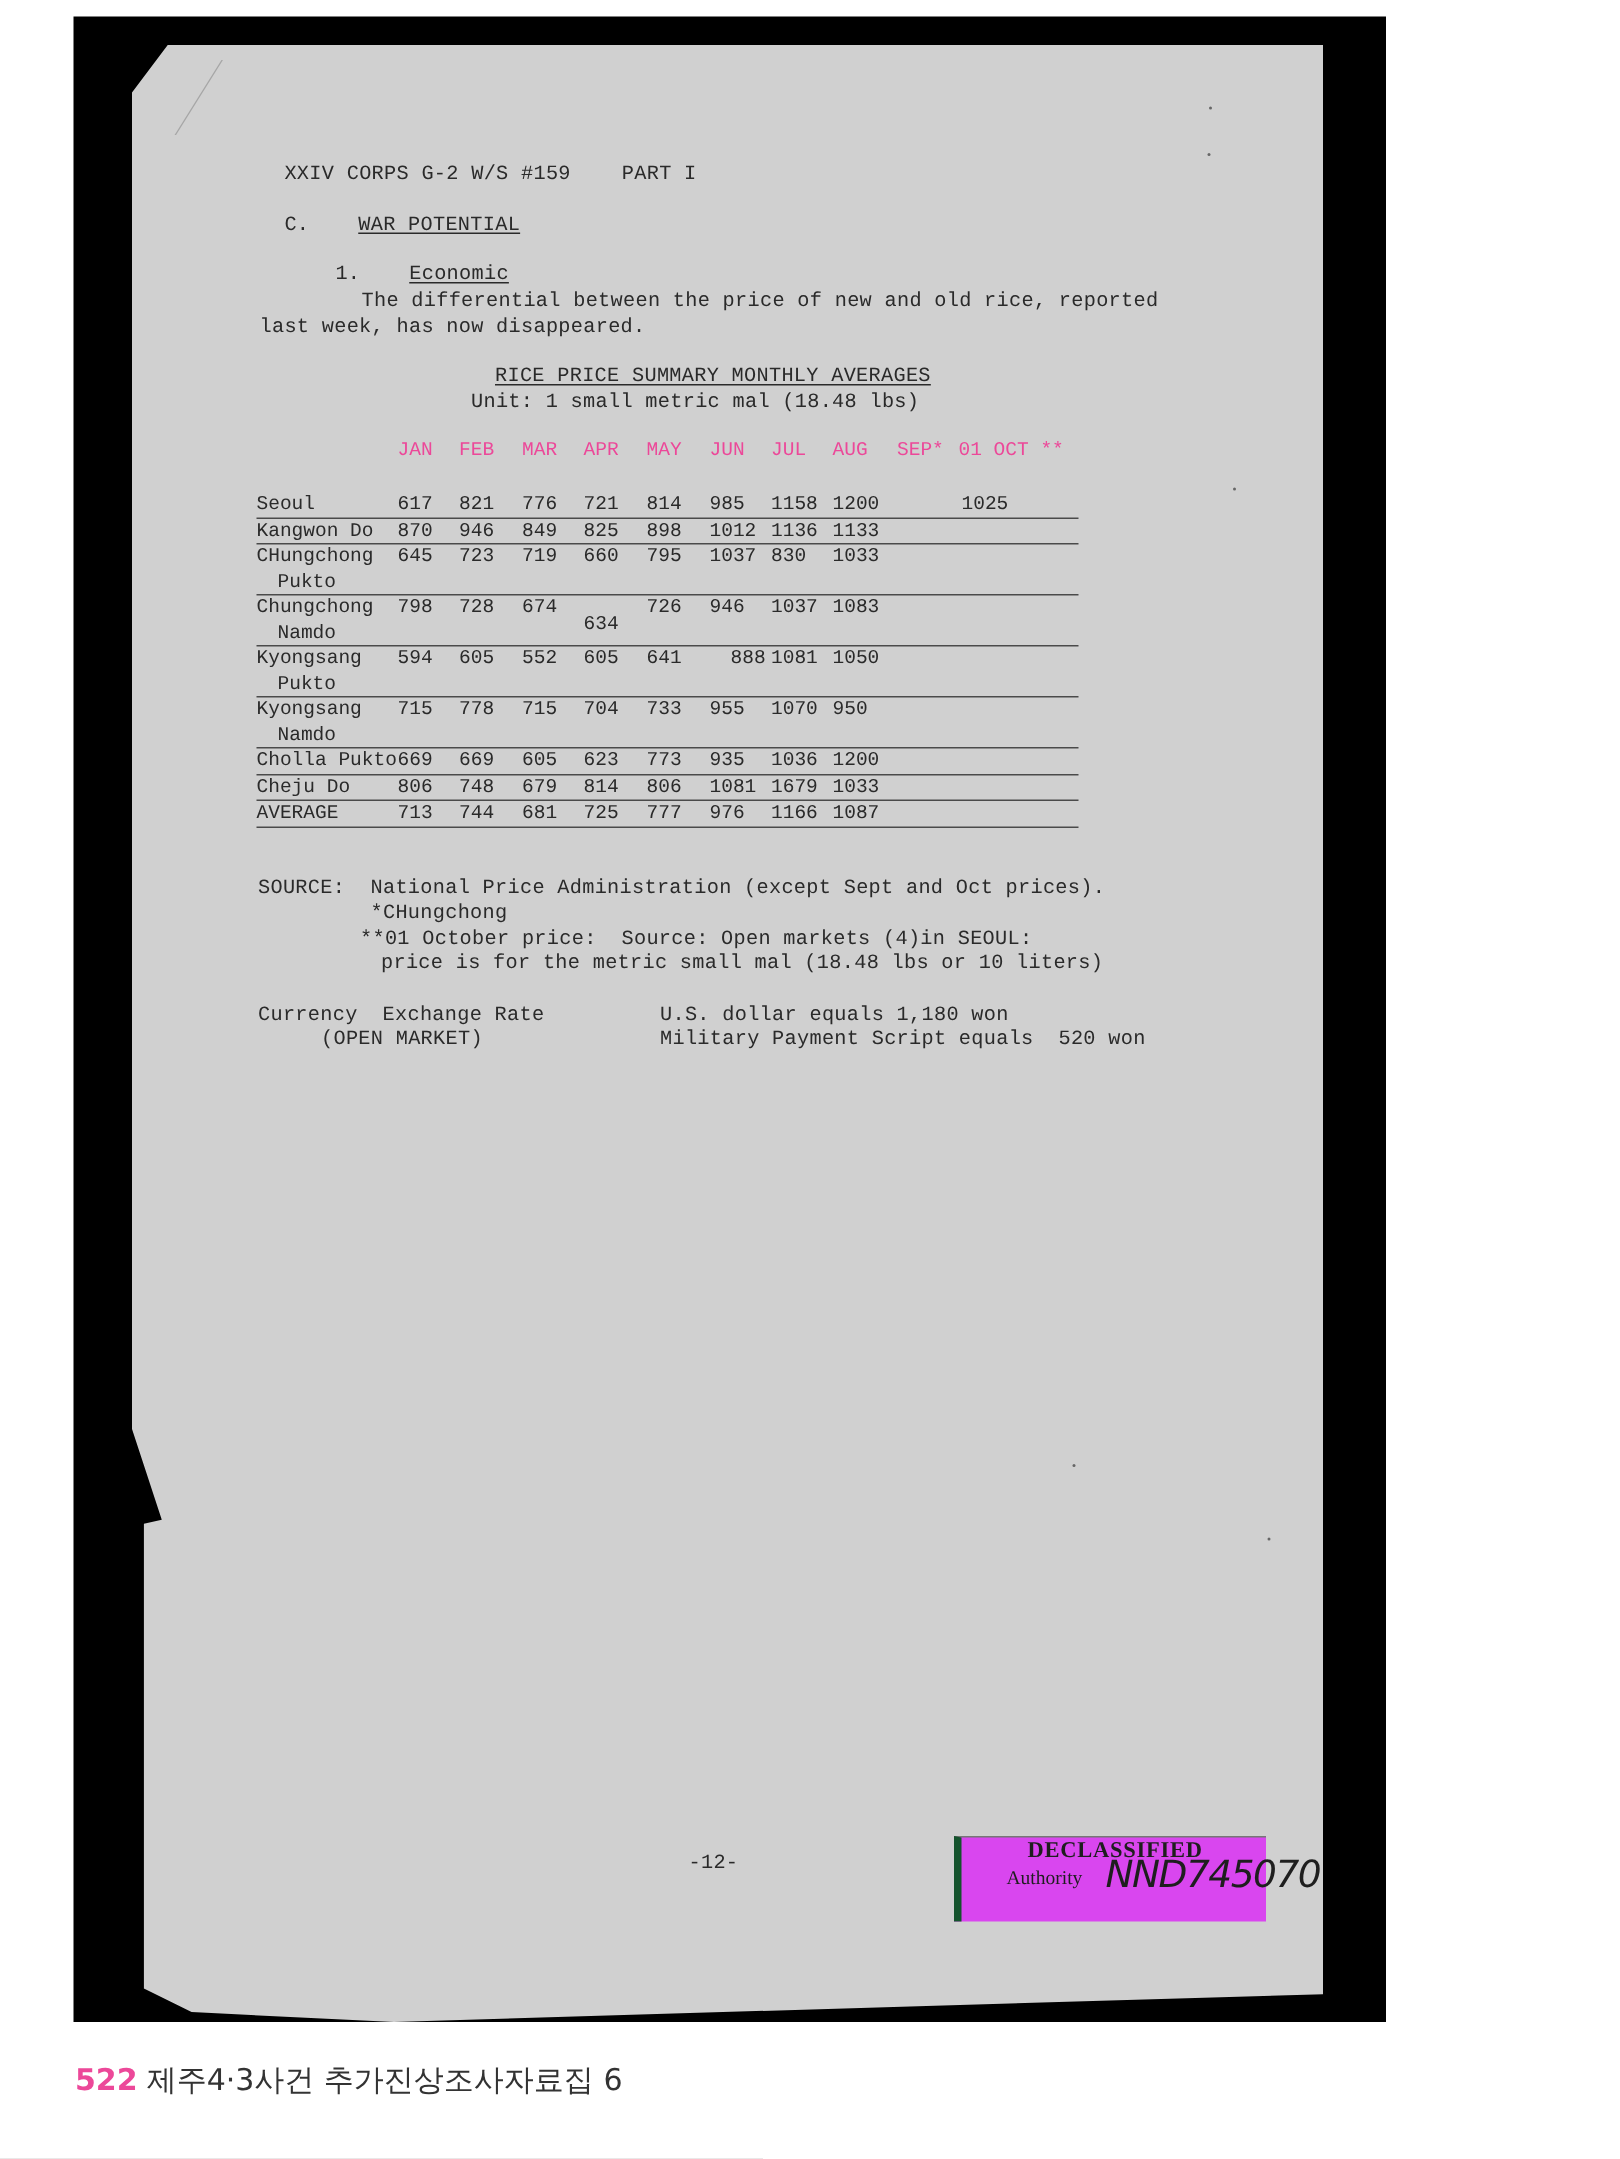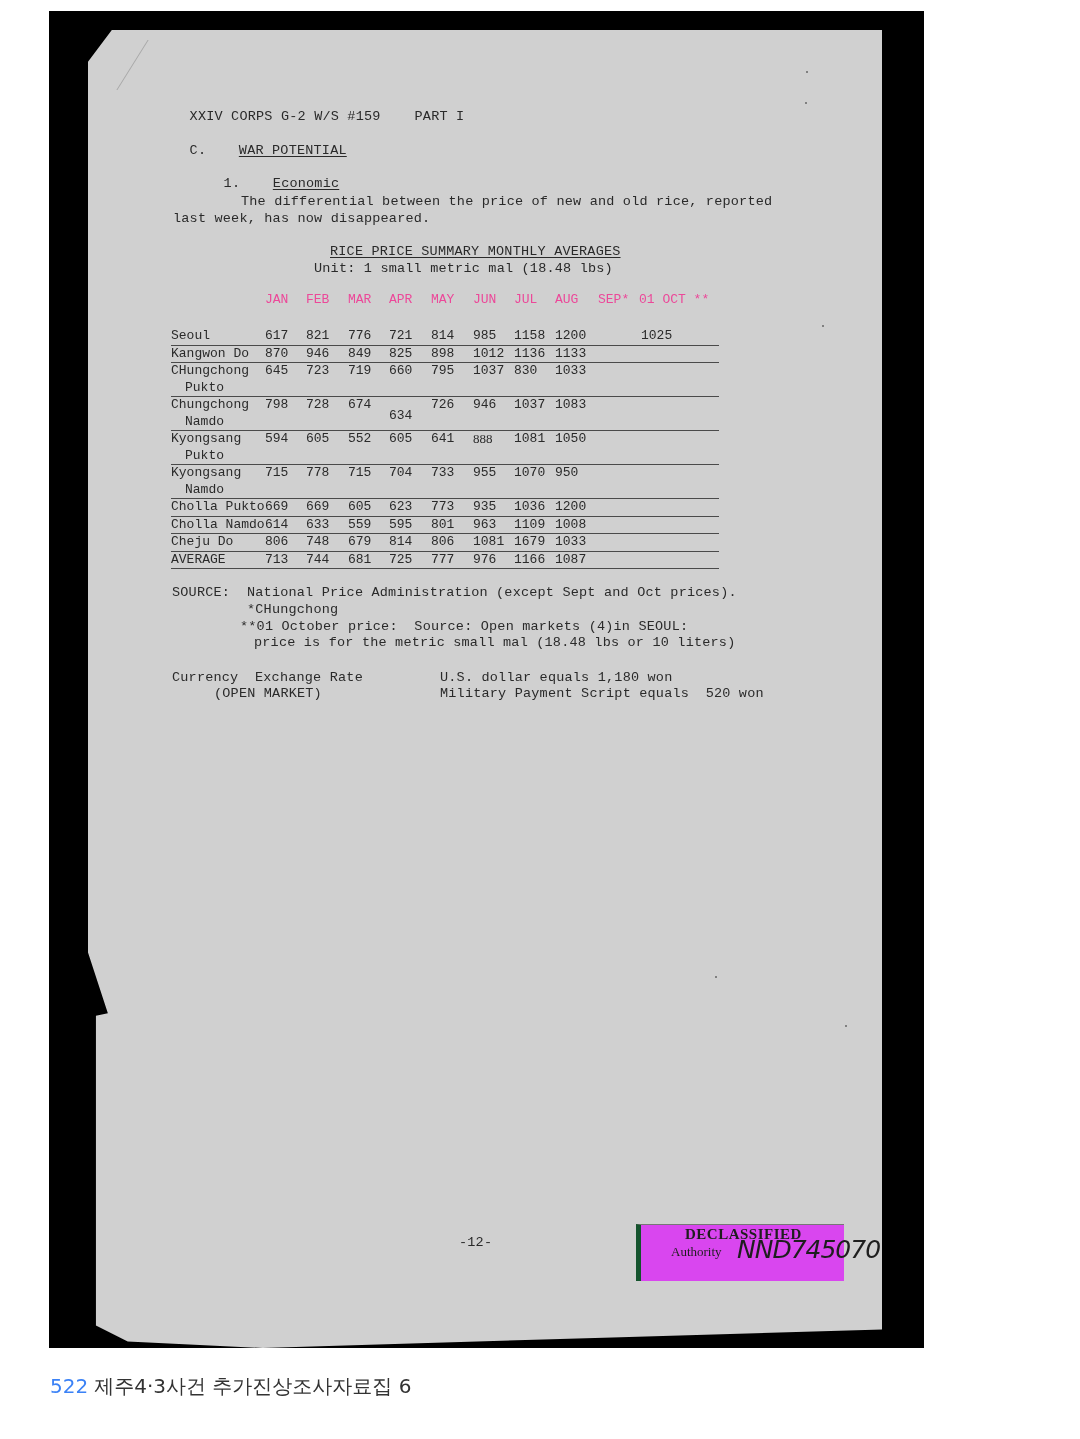--- a/index.html
+++ b/index.html
@@ -32,21 +32,21 @@
   .row.double { height: 33px; }
   .stamp {
     position: absolute; left: 636px; top: 1224px; width: 203px; height: 56px;
     background: #d946ef; border-left: 5px solid #14532d; border-top: 1px solid #777;
     font-family: "Liberation Serif", "DejaVu Serif", serif; color: #1e1e1e;
   }
   .stamp .t1 { position: absolute; left: 44px; top: 1px; font-weight: bold; font-size: 15px; letter-spacing: .5px; }
   .stamp .t2 { position: absolute; left: 30px; top: 19px; font-size: 13px; }
   .stamp .t3 { position: absolute; left: 96px; top: 10px; font-size: 25px; font-style: italic; letter-spacing: -1px; font-family: "DejaVu Sans", sans-serif; font-weight: 200; }
   .footer { position: absolute; left: 50px; top: 1373px; font-family: "DejaVu Sans", "Liberation Sans", sans-serif; color: #222; }
-  .footer .pg { font-weight: normal; font-size: 20px; color: #3b82f6; }
+  .footer .pg { font-weight: bold; font-size: 20px; color: #ec4899; }
   .footer .ttl { font-size: 20px; margin-left: 6px; color: #333; }
   .speck { position: absolute; width: 2px; height: 2px; background: #666; border-radius: 1px; }
 </style>
 </head>
 <body>
 
 <div class="scan-frame"></div>
 <div class="paper"></div>
 <div class="crease"></div>
 
@@ -134,21 +134,21 @@
         <span class="val" style="left: 427px;"></span>
         <span class="val" style="left: 470px;"></span>
       </div>
       <div class="row double">
         <span class="label"><span>Kyongsang</span><br><span style="margin-left: 14px;">Pukto</span></span>
         <span class="val" style="left: 94px;">594</span>
         <span class="val" style="left: 135px;">605</span>
         <span class="val" style="left: 177px;">552</span>
         <span class="val" style="left: 218px;">605</span>
         <span class="val" style="left: 260px;">641</span>
-        <span class="val" style="left: 302px; font-family: Liberation Serif, serif;">888</span>
+        <span class="val" style="left: 316px;">888</span>
         <span class="val" style="left: 343px;">1081</span>
         <span class="val" style="left: 384px;">1050</span>
         <span class="val" style="left: 427px;"></span>
         <span class="val" style="left: 470px;"></span>
       </div>
       <div class="row double">
         <span class="label"><span>Kyongsang</span><br><span style="margin-left: 14px;">Namdo</span></span>
         <span class="val" style="left: 94px;">715</span>
         <span class="val" style="left: 135px;">778</span>
         <span class="val" style="left: 177px;">715</span>
@@ -167,33 +167,20 @@
         <span class="val" style="left: 177px;">605</span>
         <span class="val" style="left: 218px;">623</span>
         <span class="val" style="left: 260px;">773</span>
         <span class="val" style="left: 302px;">935</span>
         <span class="val" style="left: 343px;">1036</span>
         <span class="val" style="left: 384px;">1200</span>
         <span class="val" style="left: 427px;"></span>
         <span class="val" style="left: 470px;"></span>
       </div>
       <div class="row single">
-        <span class="label"><span>Cholla Namdo</span></span>
-        <span class="val" style="left: 94px;">614</span>
-        <span class="val" style="left: 135px;">633</span>
-        <span class="val" style="left: 177px;">559</span>
-        <span class="val" style="left: 218px;">595</span>
-        <span class="val" style="left: 260px;">801</span>
-        <span class="val" style="left: 302px;">963</span>
-        <span class="val" style="left: 343px;">1109</span>
-        <span class="val" style="left: 384px;">1008</span>
-        <span class="val" style="left: 427px;"></span>
-        <span class="val" style="left: 470px;"></span>
-      </div>
-      <div class="row single">
         <span class="label"><span>Cheju Do</span></span>
         <span class="val" style="left: 94px;">806</span>
         <span class="val" style="left: 135px;">748</span>
         <span class="val" style="left: 177px;">679</span>
         <span class="val" style="left: 218px;">814</span>
         <span class="val" style="left: 260px;">806</span>
         <span class="val" style="left: 302px;">1081</span>
         <span class="val" style="left: 343px;">1679</span>
         <span class="val" style="left: 384px;">1033</span>
         <span class="val" style="left: 427px;"></span>

